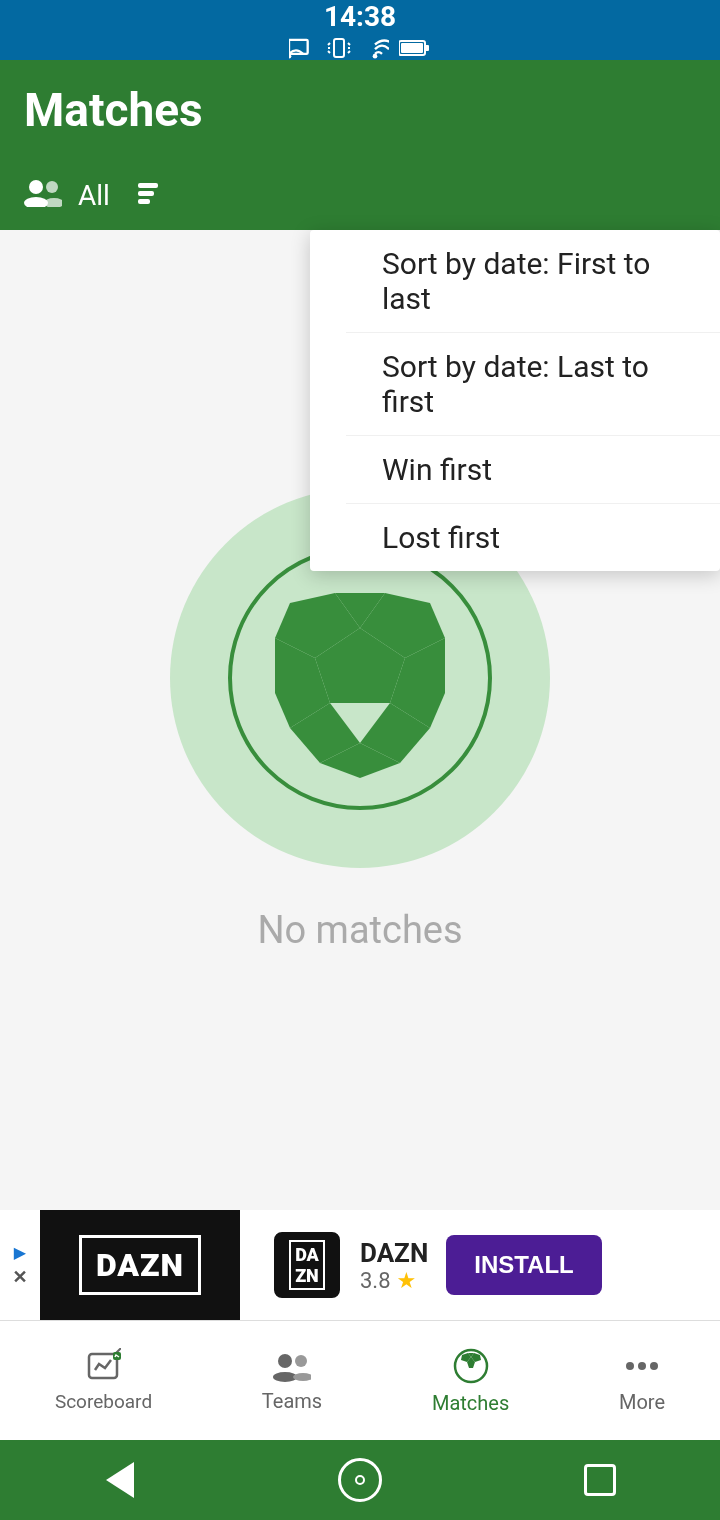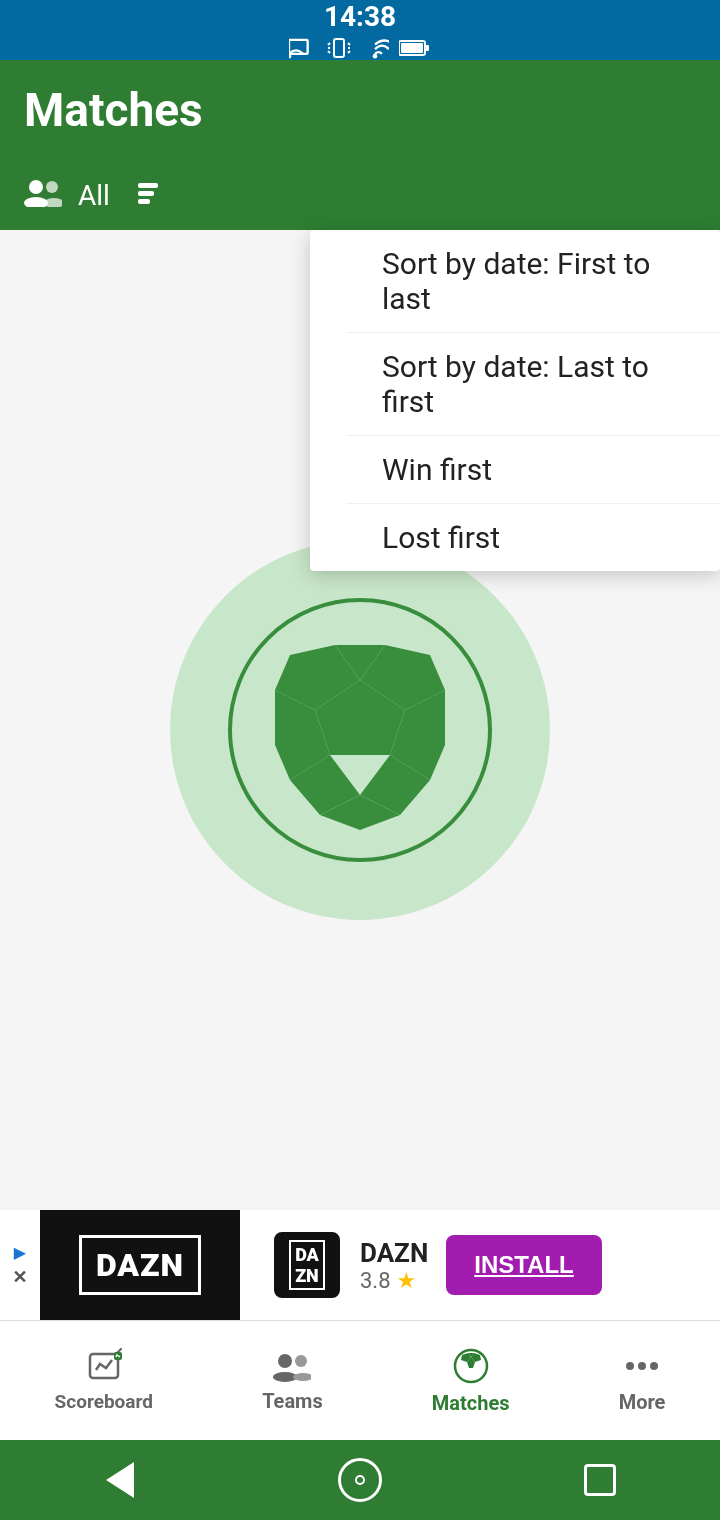--- a/index.html
+++ b/index.html
@@ -207,42 +207,40 @@
       align-items: center;
       gap: 6px;
       font-size: 22px;
       color: #666;
     }
     .star-icon {
       color: #ffc107;
       font-size: 22px;
     }
     .install-btn {
-      background: #a21caf;
+      background: #4c1d95;
       color: white;
       border: none;
       border-radius: 8px;
       padding: 16px 28px;
       font-size: 24px;
       font-weight: bold;
       cursor: pointer;
       margin-right: 16px;
-      text-decoration: underline;
     }
 
     
     .bottom-nav {
       width: 720px;
       height: 120px;
       background: white;
       display: flex;
       align-items: center;
       justify-content: space-around;
       border-top: 1px solid #ddd;
-      font-weight: bold;
     }
     .nav-item {
       display: flex;
       flex-direction: column;
       align-items: center;
       gap: 6px;
       cursor: pointer;
       padding: 8px 16px;
     }
     .nav-label {
@@ -412,20 +410,21 @@
 
         <path d="M120,175 L80,200 L110,235 L150,215 Z" fill="#388e3c"></path>
 
         <path d="M180,175 L220,200 L190,235 L150,215 Z" fill="#388e3c"></path>
 
         <path d="M150,215 L110,235 L150,250 L190,235 Z" fill="#388e3c"></path>
       </svg>
     </div>
   </div>
 
+  <div class="no-matches-text">No matches</div>
 
 </div>
 
 <div class="ad-banner">
   <div class="ad-close-area">
     <span class="ad-play-icon">▶</span>
     <span class="ad-close-icon">✕</span>
   </div>
   <div class="ad-image">
     <span class="dazn-logo-big">DAZN</span>

